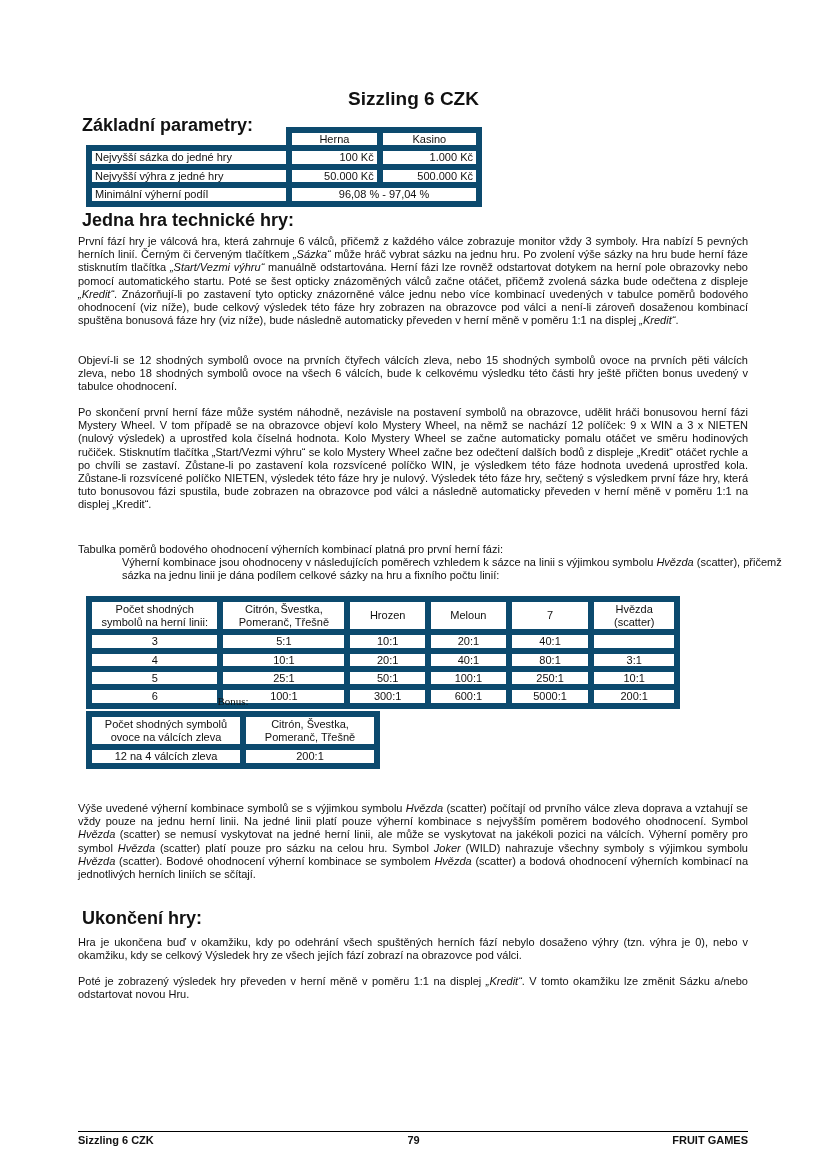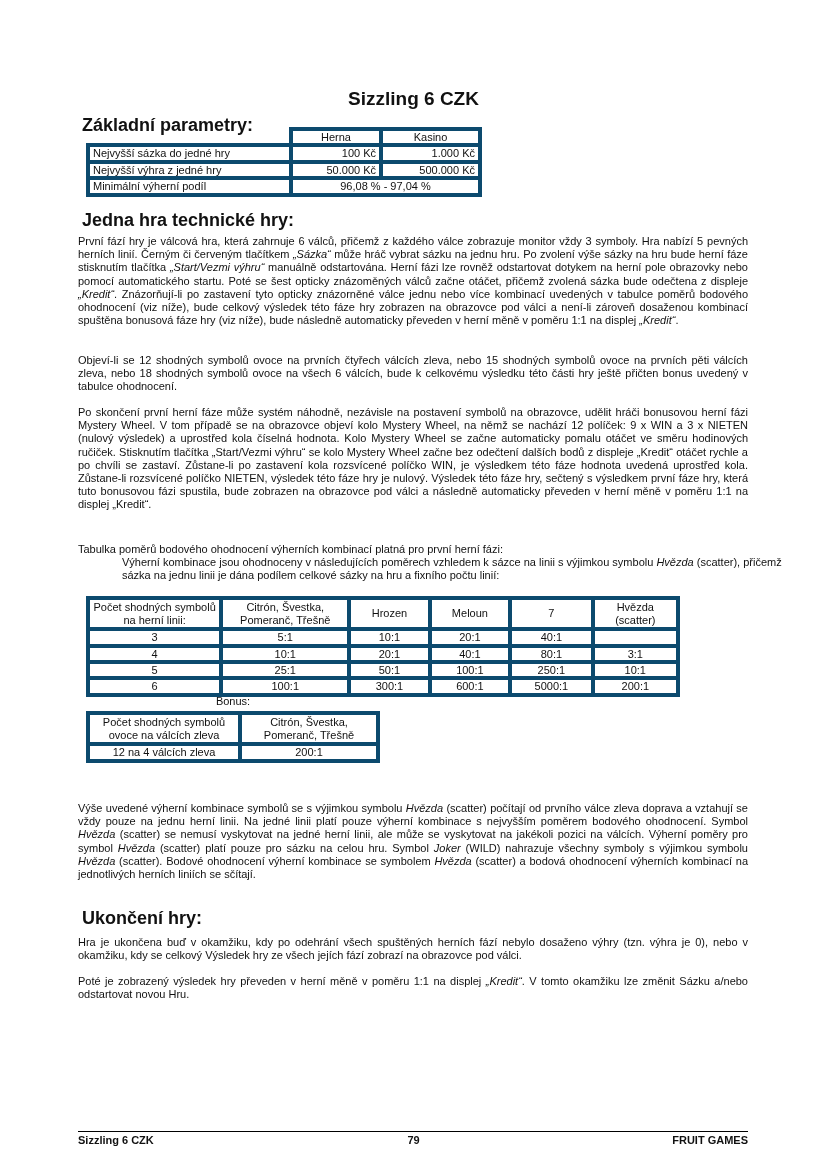--- a/index.html
+++ b/index.html
@@ -4,21 +4,21 @@
 <style>
   html, body { margin: 0; padding: 0; background: #ffffff; }
   body { width: 827px; height: 1169px; position: relative; overflow: hidden;
          font-family: "Liberation Sans", sans-serif; color: #111; }
   .abs { position: absolute; }
   .title { left: 0; width: 827px; top: 88px; text-align: center; font-size: 19px; font-weight: bold; padding-left: 0; }
   .title span { position: relative; left: 0px; }
   h2 { margin: 4px; font-size: 18px; font-weight: bold; }
   p.body { margin: 0; font-size: 11px; line-height: 13.2px; text-align: justify; }
   table.grid { border-collapse: collapse; font-size: 11px; }
-  table.grid td { border: 4px solid #0c4a6e; padding: 0 3px; line-height: 12.4px; }
+  table.grid td { border: 6px solid #0c4a6e; padding: 0 3px; line-height: 12.4px; }
 
   
   #param-table { left: 86px; top: 127px; width: 396px; }
   #param-table td.label { text-align: left; width: 199px; }
   #param-table td.num { text-align: right; }
   #param-table td.hdr { text-align: center; }
   #param-table td.blank { border: none; }
   #param-table td.center { text-align: center; }
 
   
@@ -113,21 +113,21 @@
     <td>6</td>
     <td>100:1</td>
     <td>300:1</td>
     <td>600:1</td>
     <td>5000:1</td>
     <td>200:1</td>
   </tr>
 </tbody>
   </table>
 
-<div class="abs" style="left:86px; top:695px; width:294px; text-align:center; font-size:11px;">Bonus:</div>
+<div class="abs" style="left:86px; top:695px; width:294px; text-align:center; font-size:11px;font-family:Liberation Serif, serif;">Bonus:</div>
 
 <table class="abs grid" id="bonus-table">
   <tbody>
       <tr class="head">
     <td style="width:142px">Počet shodných symbolů ovoce na válcích zleva</td>
     <td>Citrón, Švestka, Pomeranč, Třešně</td>
   </tr>
   <tr>
     <td>12 na 4 válcích zleva</td>
     <td>200:1</td>

